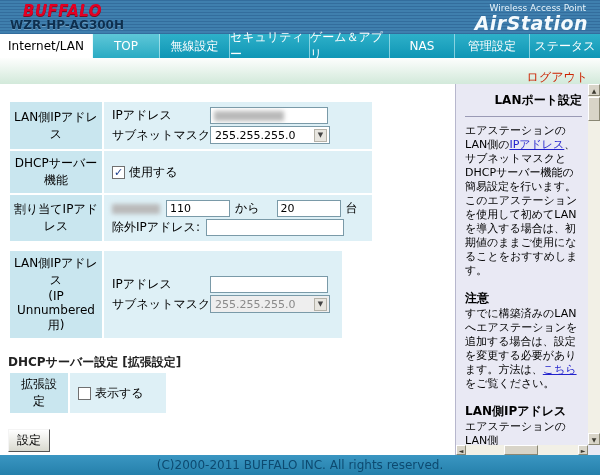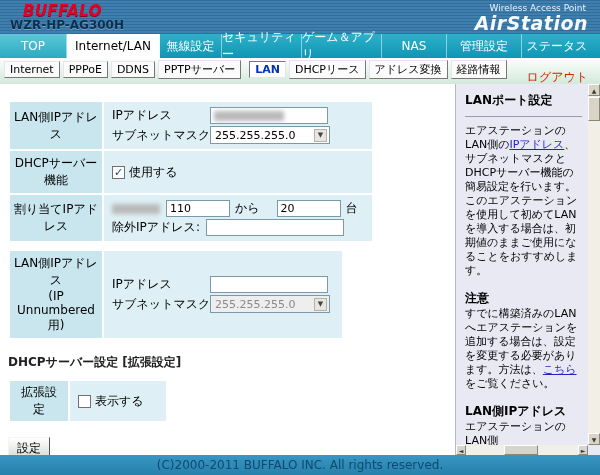--- a/index.html
+++ b/index.html
@@ -70,21 +70,21 @@
   .section-heading { margin:14px 0 0 8px; font-size:12px; font-weight:bold; color:#222; }
   .btn3d {
     margin:14px 0 0 8px; font-size:12px; color:#000; cursor:pointer;
     background:linear-gradient(#ffffff,#d9d9cf); padding:2px 8px;
     border:1px solid; border-color:#f4f4f4 #555 #555 #f4f4f4;
   }
   
   .sidebar { position:absolute; left:455px; top:84px; width:145px; height:371px; background:#e9e9f4; border-left:1px solid #b7b7cd; }
   .sb-content { position:absolute; left:0; top:0; right:12px; bottom:10px; overflow:hidden; padding:8px 6px 0 9px; }
   .sb-h { font-size:12px; font-weight:bold; color:#000; margin-top:12px; }
-  .sb-h.firsth { margin-top:0; }
+  .sb-h.firsth { margin-top:0;text-align:right; }
   .sb-hr { border:none; border-top:1px solid #9a9ab5; margin:7px 0 7px; }
   .sb-p { font-size:11px; line-height:14px; color:#000; }
   .sb-link { color:#2222cc; text-decoration:underline; cursor:pointer; }
   
   .vscroll { position:absolute; right:0; top:0; width:12px; bottom:10px; background:#f2f0e6; }
   .hscroll { position:absolute; left:0; right:12px; bottom:0; height:10px; background:#f2f0e6; }
   .sbtn { position:absolute; background:#d8d4c8; border:1px solid; border-color:#fff #8a8774 #8a8774 #fff; display:flex; align-items:center; justify-content:center; font-size:6px; color:#3c3a30; cursor:pointer; }
   .vscroll .up { left:0; top:0; width:12px; height:12px; }
   .vscroll .down { left:0; bottom:0; width:12px; height:12px; }
   .vthumb { position:absolute; left:0; top:13px; width:12px; height:24px; background:#d8d4c8; border:1px solid; border-color:#fff #8a8774 #8a8774 #fff; cursor:grab; }
@@ -102,41 +102,31 @@
 <body>
 
 <div class="header">
   <div class="logo">BUFFALO</div>
   <div class="model">WZR-HP-AG300H</div>
   <div class="tagline">Wireless Access Point</div>
   <div class="brand">AirStation</div>
 </div>
 
 <div class="tabbar">
+  <div class="tab active" style="width:93px">Internet/LAN</div>
   <div class="tab first" style="width:67px">TOP</div>
-  <div class="tab active" style="width:93px">Internet/LAN</div>
-  <div class="tab" style="width:62px">無線設定</div>
+  <div class="tab" style="width:70px">無線設定</div>
   <div class="tab" style="width:80px">セキュリティー</div>
   <div class="tab" style="width:80px">ゲーム＆アプリ</div>
   <div class="tab" style="width:65px">NAS</div>
   <div class="tab" style="width:75px">管理設定</div>
   <div class="tab" style="width:70px">ステータス</div>
 </div>
 
 <div class="subnav">
-  <div class="subnav-row">
-    <span class="snbtn">Internet</span>
-    <span class="snbtn">PPPoE</span>
-    <span class="snbtn">DDNS</span>
-    <span class="snbtn">PPTPサーバー</span>
-    <span class="snbtn active group-start">LAN</span>
-    <span class="snbtn">DHCPリース</span>
-    <span class="snbtn">アドレス変換</span>
-    <span class="snbtn">経路情報</span>
-  </div>
   <a class="logout">ログアウト</a>
 </div>
 
 <div class="main">
 
   <table class="ftable">
     <tbody>
         <tr>
       <td class="lcell">LAN側IPアドレス</td>
       <td class="fcell">
@@ -202,21 +192,21 @@
             <span class="arrow">▼</span>
           </span>
         </div>
       </td>
     </tr>
   </tbody>
     </table>
 
   <div class="section-heading">DHCPサーバー設定 [拡張設定]</div>
 
-  <table class="ftable" style="margin-top:8px">
+  <table class="ftable" style="margin-top:0">
     <tbody>
         <tr>
       <td class="lcell" style="width:58px;padding:3px 6px">拡張設定</td>
       <td class="fcell" style="width:96px">
         <div class="frow-line" style="margin:0">
           <span class="cb empty">✓</span>
           <span>表示する</span>
         </div>
       </td>
     </tr>

